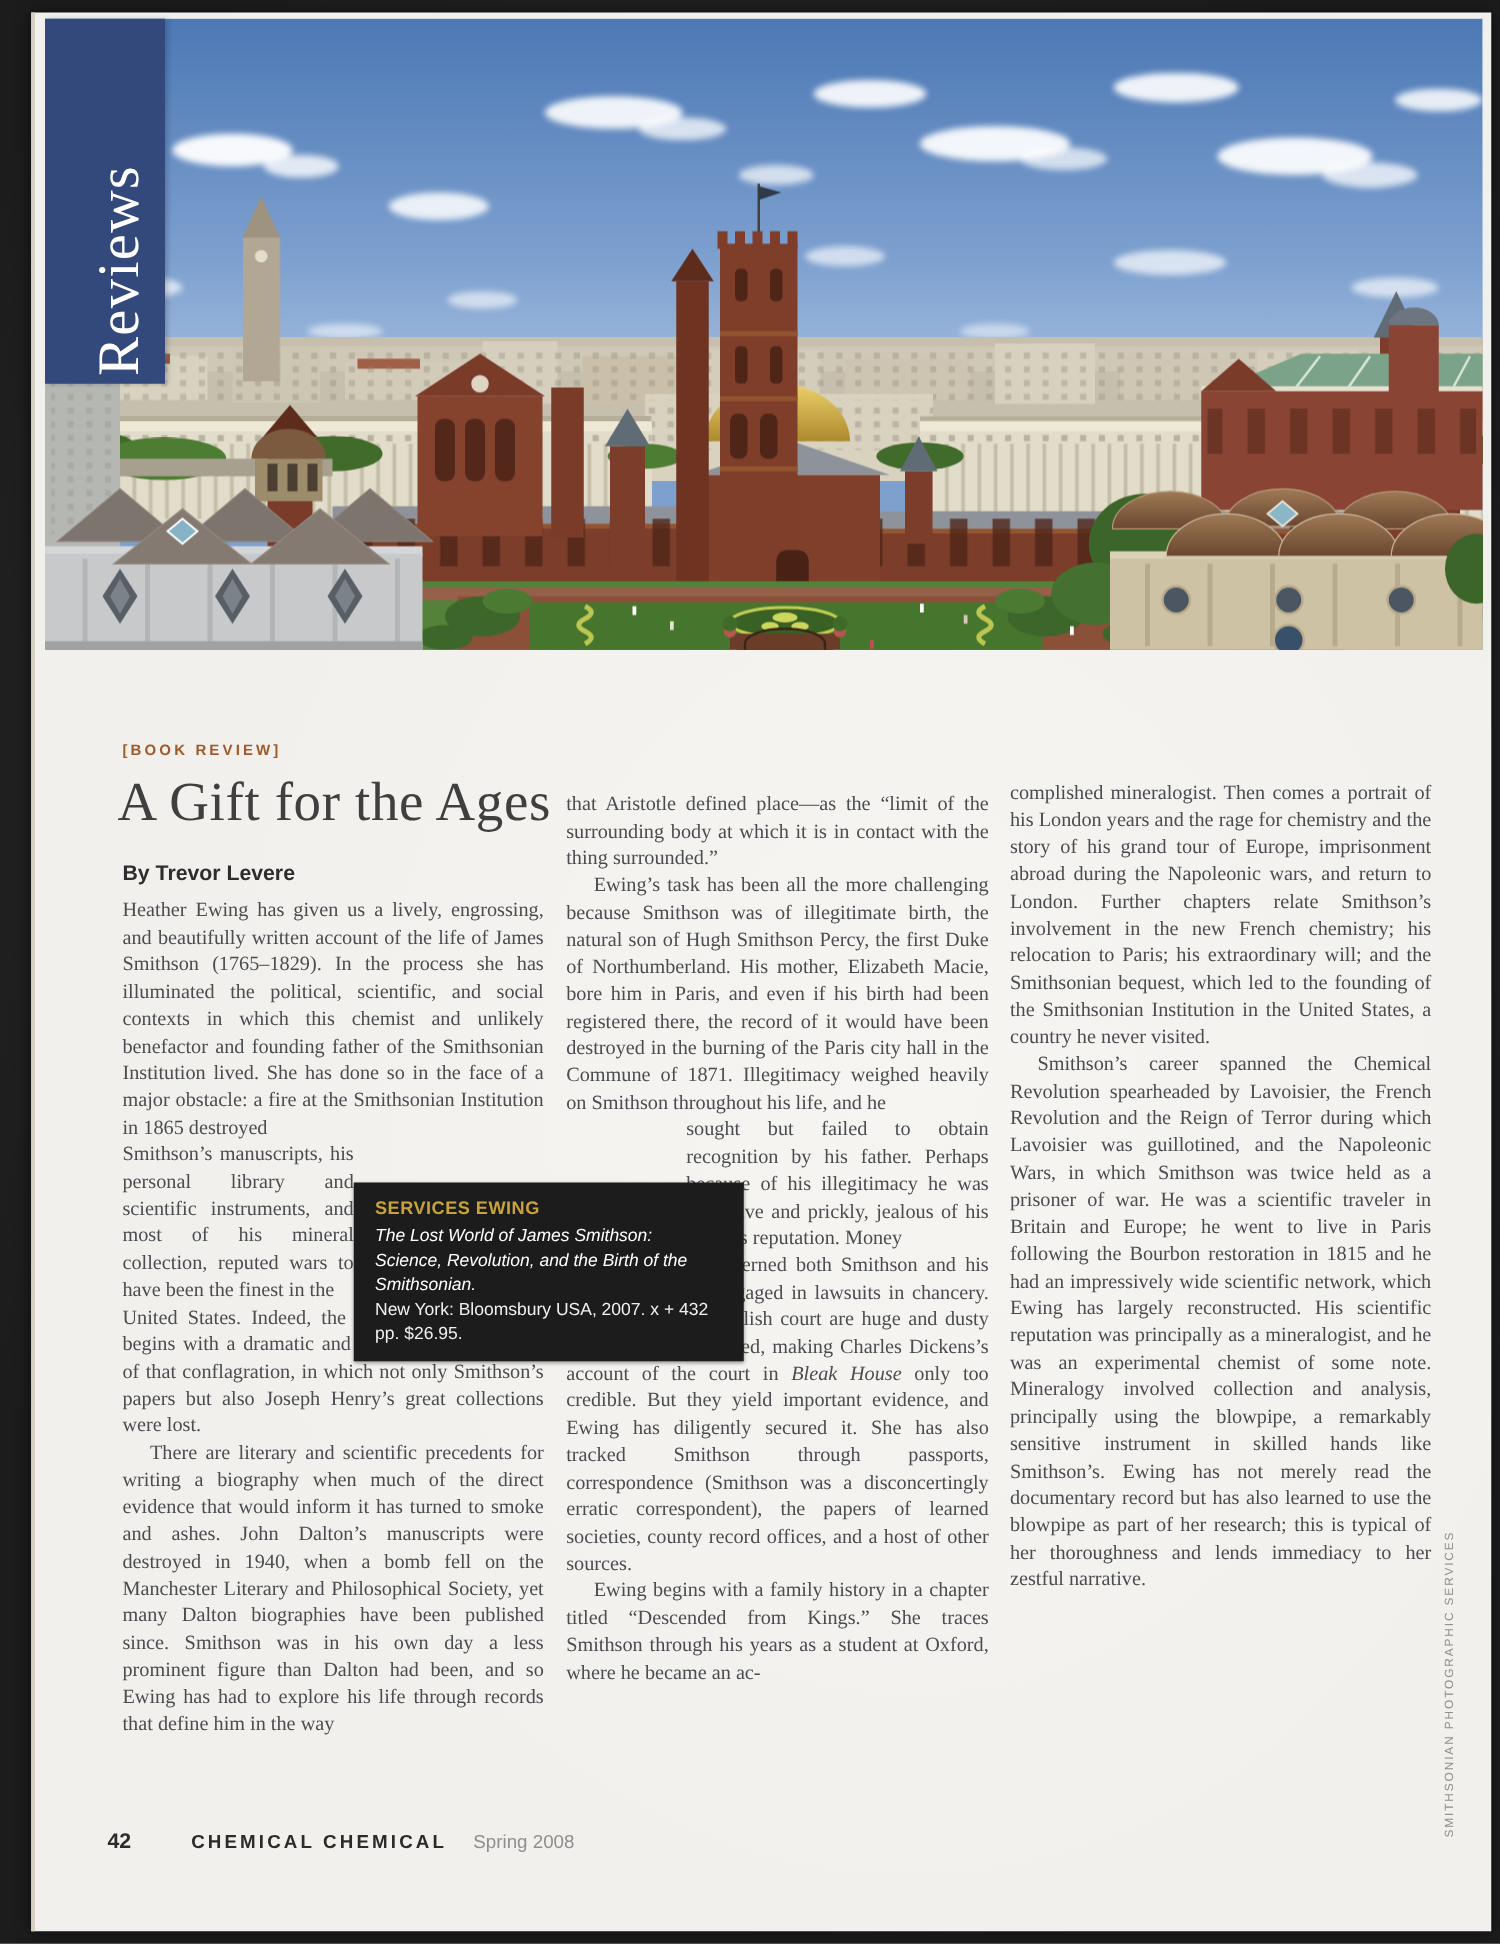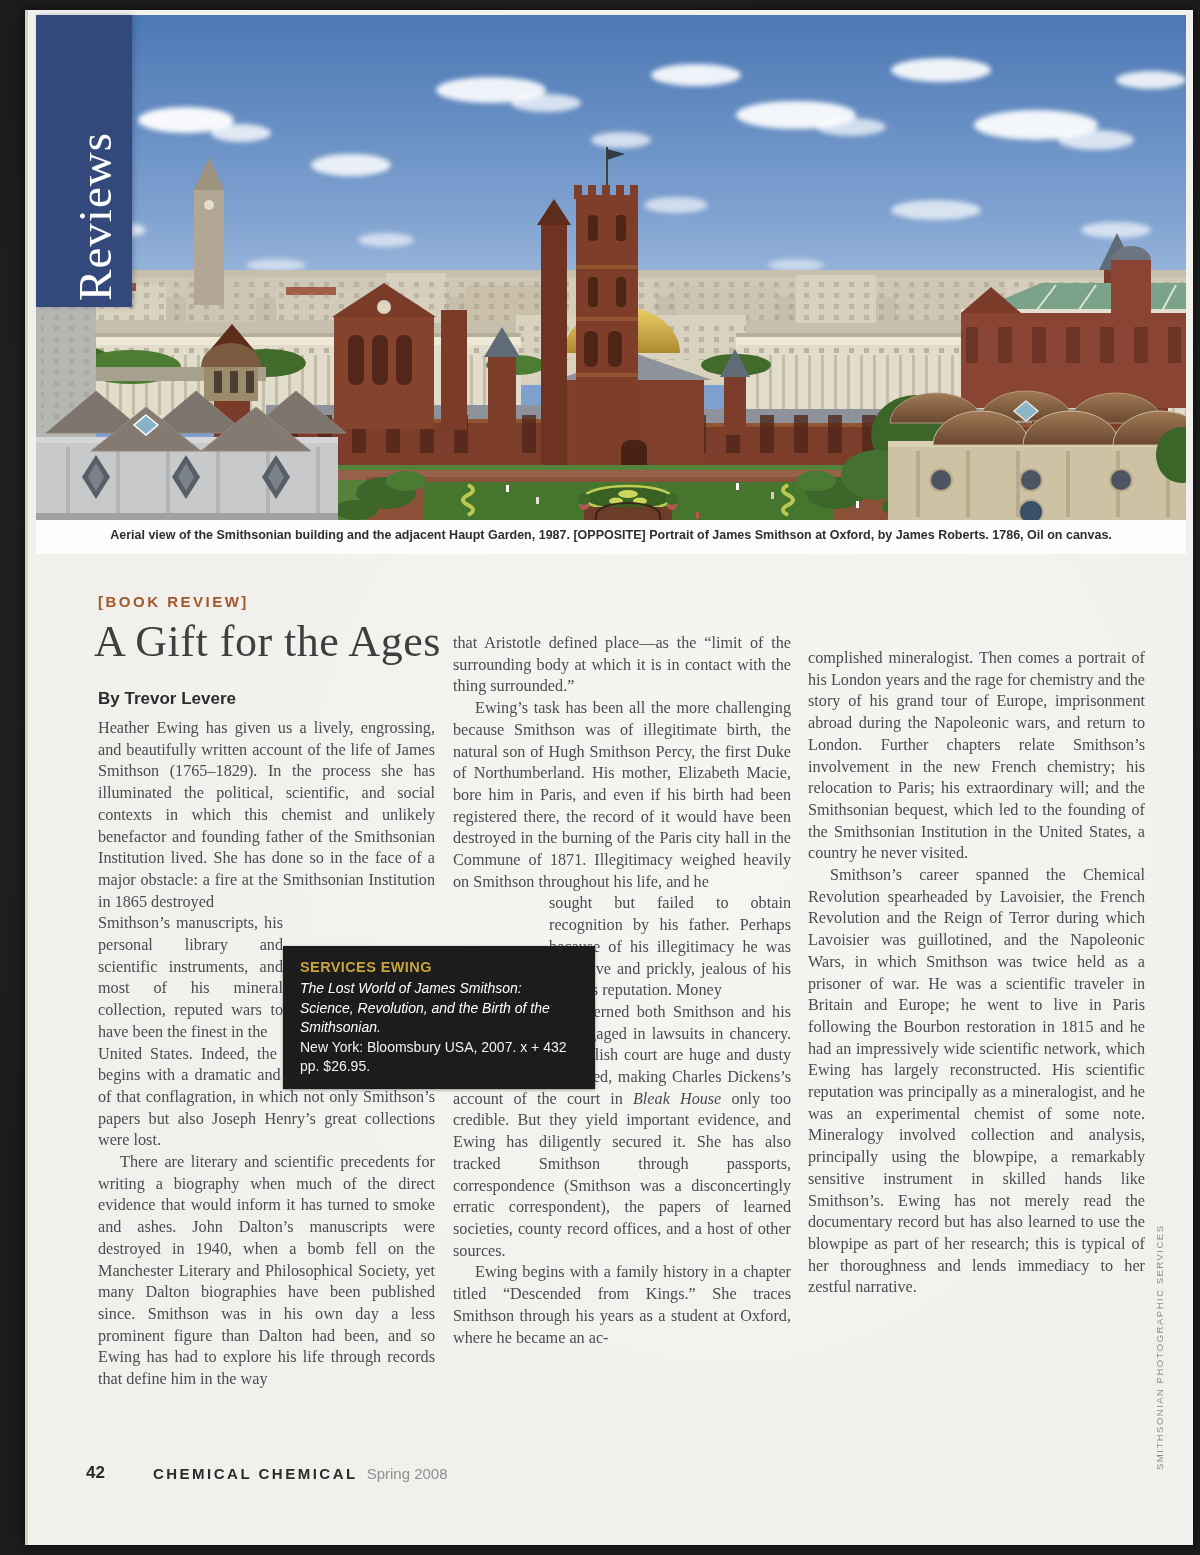--- a/index.html
+++ b/index.html
@@ -30,21 +30,21 @@
     box-shadow:2px 0 4px rgba(20,30,60,.25);
   }
   .reviews-banner .vtext{
     position:absolute;right:10px;bottom:6px;
     writing-mode:vertical-rl;transform:rotate(180deg);
     font-family:"Liberation Serif",serif;font-size:47px;color:#ffffff;letter-spacing:1px;
   }
   
   .kicker{
     position:absolute;left:70px;top:583px;
-    font-size:15px;font-weight:bold;letter-spacing:2.5px;color:#a0592a;
+    font-size:12px;font-weight:bold;letter-spacing:2.5px;color:#a0592a;
   }
   .title{
     position:absolute;left:66px;top:606px;
     font-family:"Liberation Serif",serif;font-size:44px;font-weight:400;color:#3f3f3f;
     letter-spacing:.5px;
   }
   .byline{
     position:absolute;left:70px;top:679px;
     font-size:17px;font-weight:bold;color:#2d2d2d;
   }
@@ -53,37 +53,37 @@
     position:absolute;width:337px;
     font-family:"Liberation Serif",serif;font-size:16.2px;line-height:21.7px;
     color:#4b4c50;text-align:justify;
   }
   .col p{margin:0;hyphens:auto;}
   .col p.indent{text-indent:22px;}
   .col .wrap-right{margin-right:152px;}
   .col .wrap-left{margin-left:96px;}
   #col-1{left:70px;top:708px;}
   #col-2{left:425px;top:623px;width:338px;}
-  #col-3{left:780px;top:638px;}
+  #col-3{left:780px;top:614px;}
   
   .book-box{
     position:absolute;left:255px;top:936px;width:312px;min-height:140px;
     background:#1c1c1c;box-sizing:border-box;padding:13px 17px 12px 17px;
     box-shadow:0 1px 3px rgba(0,0,0,.4);
   }
   .book-box .author{font-size:14.5px;font-weight:bold;color:#c8a33b;letter-spacing:.4px;margin-bottom:4px;}
   .book-box .btitle{font-size:14px;font-weight:normal;font-style:italic;color:#ffffff;line-height:19.5px;}
   .book-box .bpub{font-size:14px;color:#f1f1f1;line-height:19.5px;}
   
   .footer{
     position:absolute;left:58px;top:1453px;display:flex;align-items:center;
   }
   .footer .pageno{font-size:17px;font-weight:bold;color:#2b2b2b;}
   .footer .mag{font-size:15px;font-weight:bold;letter-spacing:2.5px;color:#2b2b2b;margin-left:48px;}
-  .footer .issue{font-size:15px;color:#8f8f8f;margin-left:9px;}
+  .footer .issue{font-size:15px;color:#8f8f8f;margin-left:21px;}
   
   .credit{
     position:absolute;left:1126px;top:1175px;height:285px;
     writing-mode:vertical-rl;transform:rotate(180deg);
     font-size:9.5px;color:#8e8e8e;letter-spacing:1.5px;white-space:nowrap;
   }
 </style>
 </head>
 <body>
 
@@ -352,21 +352,20 @@
         <polygon points="990,386 1002,396 990,406 978,396" fill="#8ab6c8" stroke="#e8e4da" stroke-width="1.5"></polygon>
         <ellipse cx="1145" cy="440" rx="25" ry="28" fill="#3c652a"></ellipse>
       </g>
     </svg>
   </div>
 
   <div class="reviews-banner">
     <span class="vtext">Reviews</span>
   </div>
 
-  <div class="caption">Aerial view of the Smithsonian building and the adjacent Haupt Garden, 1987. [OPPOSITE] Portrait of James Smithson at Oxford, by James Roberts. 1786, Oil on canvas.</div>
 
   <div class="kicker">[BOOK REVIEW]</div>
   <h1 class="title" style="margin:0;">A Gift for the Ages</h1>
   <div class="byline">By Trevor Levere</div>
 
   <div class="col" id="col-1">
       <div class="">
         <p><span>Heather Ewing has given us a lively, engrossing, and beautifully written account of the life of James Smithson (1765–1829). In the process she has illuminated the political, scientific, and social contexts in which this chemist and unlikely benefactor and founding father of the Smithsonian Institution lived. She has done so in the face of a major obstacle: a fire at the Smithsonian Institution in 1865 destroyed</span></p>
       </div>
       <div class="wrap-right">

